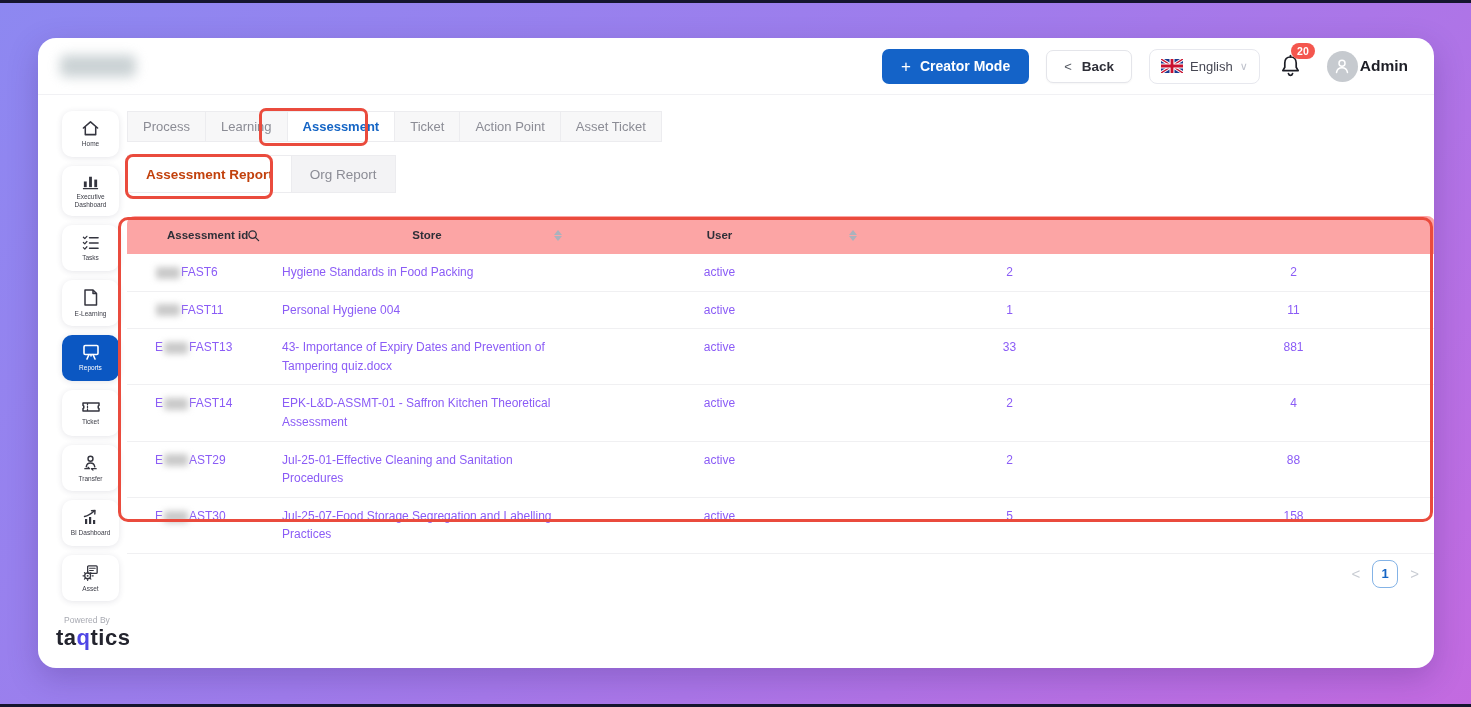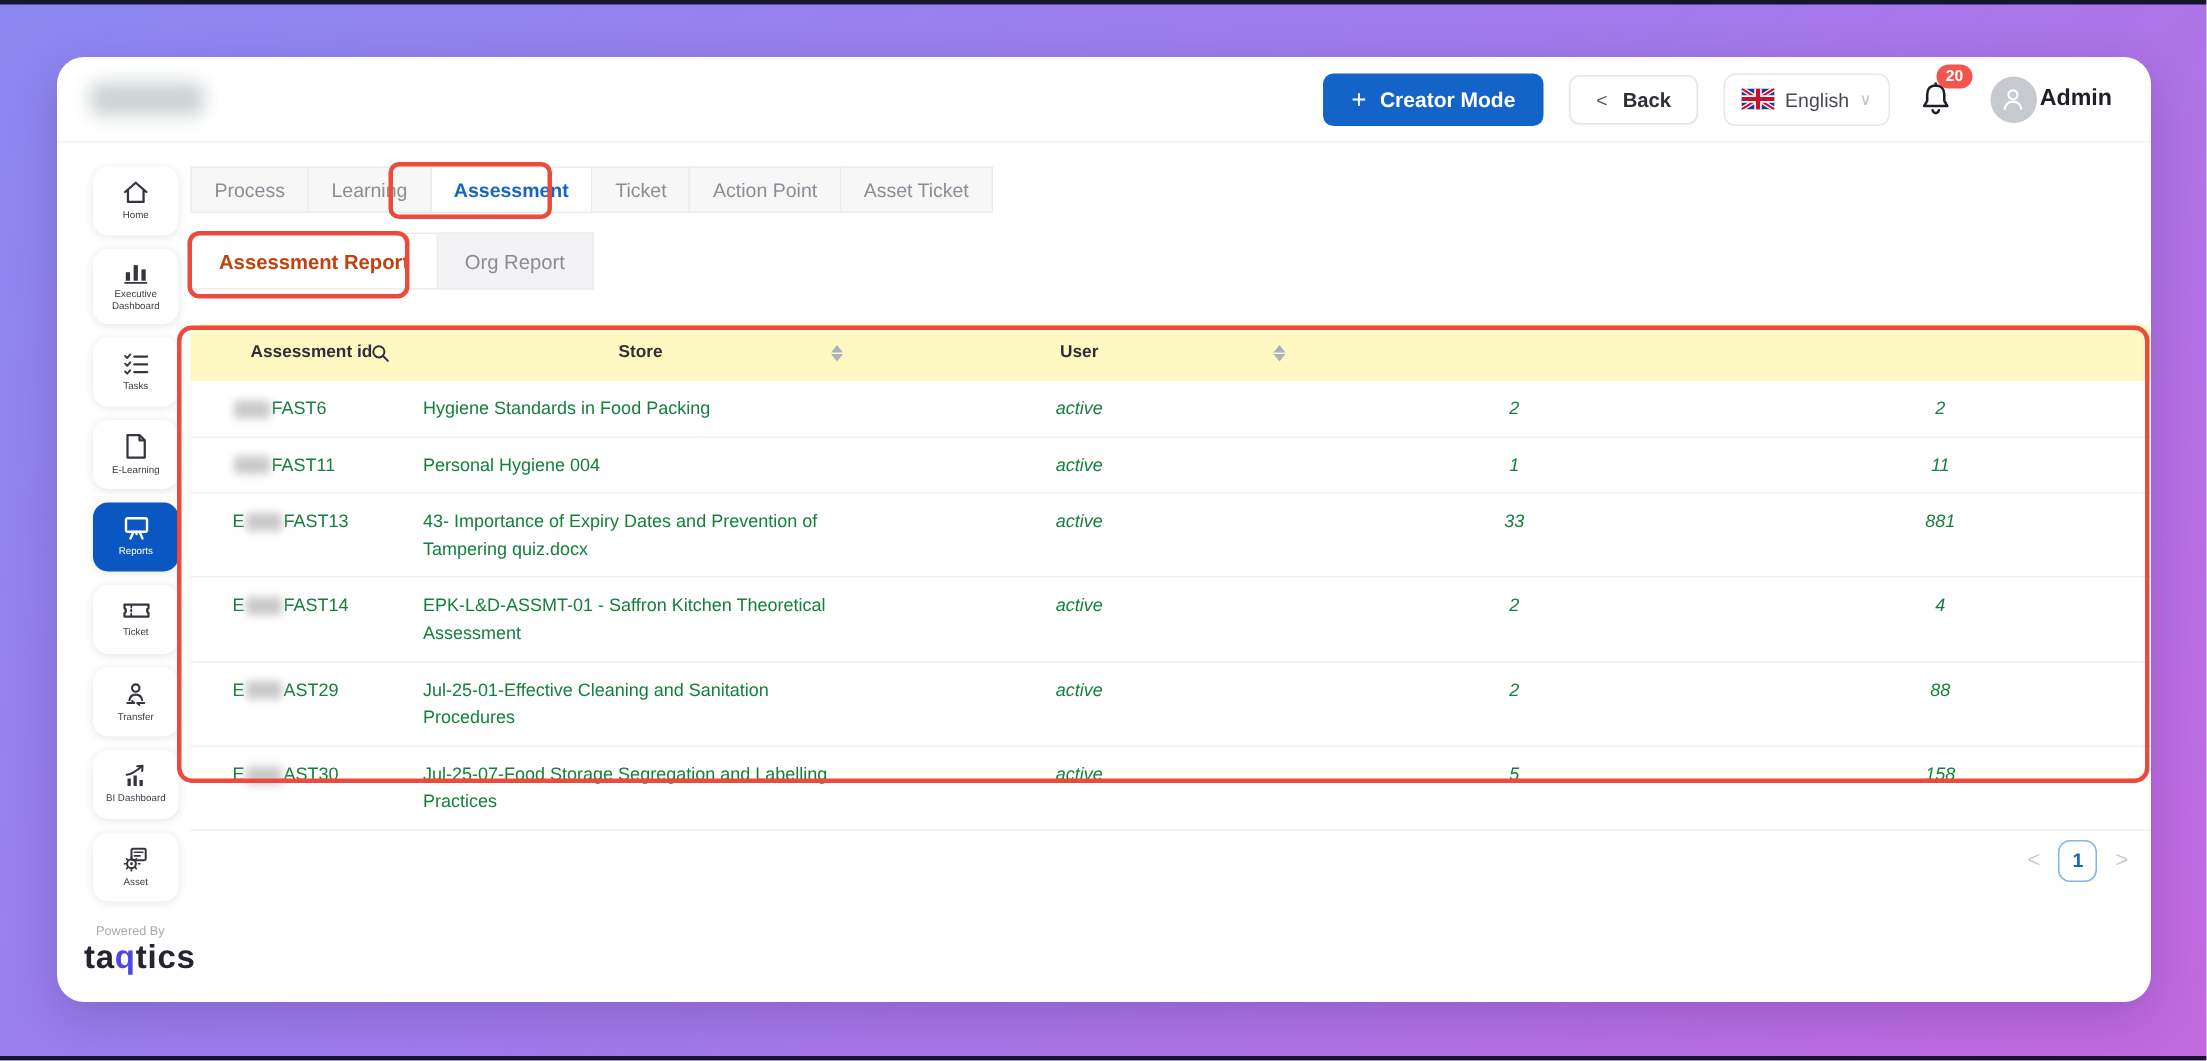--- a/index.html
+++ b/index.html
@@ -67,37 +67,37 @@
   .tab.active { background:#fff; color:#1565c5; font-weight:700; }
   .subtabs { display:flex; margin-top:13px; }
   .subtab { height:38px; padding:0 18px; display:flex; align-items:center; font-size:13.5px;
     color:#8b8c95; background:#f3f3f5; border:1px solid #ececef; border-left-width:0; cursor:pointer; }
   .subtab:first-child { border-left-width:1px; }
   .subtab.active { background:#fff; color:#c2410c; font-weight:700; }
 
   
   .table-wrap { margin-top:23px; width:1308px; }
   .thead { display:grid; grid-template-columns:155px 290px 295px 285px 1fr;
-    background:#fef9c3; border-radius:8px 8px 0 0; height:38px;text-align:center; }
+    background:#fca5a5; border-radius:8px 8px 0 0; height:38px;text-align:center; }
   .th { position:relative; display:flex; align-items:center; font-size:11.5px; font-weight:700;
     color:#2e2f38; cursor:pointer; }
   .th.left { padding-left:40px; }
   .th.center { justify-content:center; }
   .th .h-icon { position:absolute; right:10px; display:flex; align-items:center; }
   .th-id .h-icon { right:22px; }
   .sorter { display:flex; flex-direction:column; gap:1px; align-items:center; }
   .sorter .tri { width:0; height:0; border-left:4px solid transparent; border-right:4px solid transparent; }
   .sorter .up { border-bottom:5px solid #aab2bd; }
   .sorter .dn { border-top:5px solid #aab2bd; }
 
   .trow { display:grid; grid-template-columns:155px 290px 295px 285px 1fr;
     border-bottom:1px solid #f0f0f2; background:#fff; cursor:pointer; }
-  .td { font-size:12px; color:#15803d; padding:9px 0; line-height:1.55; display:flex; align-items:flex-start; }
+  .td { font-size:12px; color:#8b5cf6; padding:9px 0; line-height:1.55; display:flex; align-items:flex-start; }
   .td.c-id { padding-left:28px; }
-  .td.center { justify-content:center;font-style:italic; }
+  .td.center { justify-content:center; }
   .redact { display:inline-block; width:24px; height:12px; margin:1px 1px 0 1px;
     background:#c9c9c9; border-radius:2px; filter:blur(3px); }
   .id-cell { display:flex; align-items:center; }
   .title-text { max-width:272px; }
 
   .tfoot { display:flex; justify-content:flex-end; align-items:center; height:40px; padding-right:14px;
     background:#fff; gap:10px; }
   .pg-arrow { color:#c7cbd2; font-size:15px; cursor:pointer; padding:0 2px; }
   .pg-num { min-width:26px; height:28px; border:1px solid #84b3e6; border-radius:8px; color:#1565c5;
     font-size:13px; font-weight:600; display:flex; align-items:center; justify-content:center;

